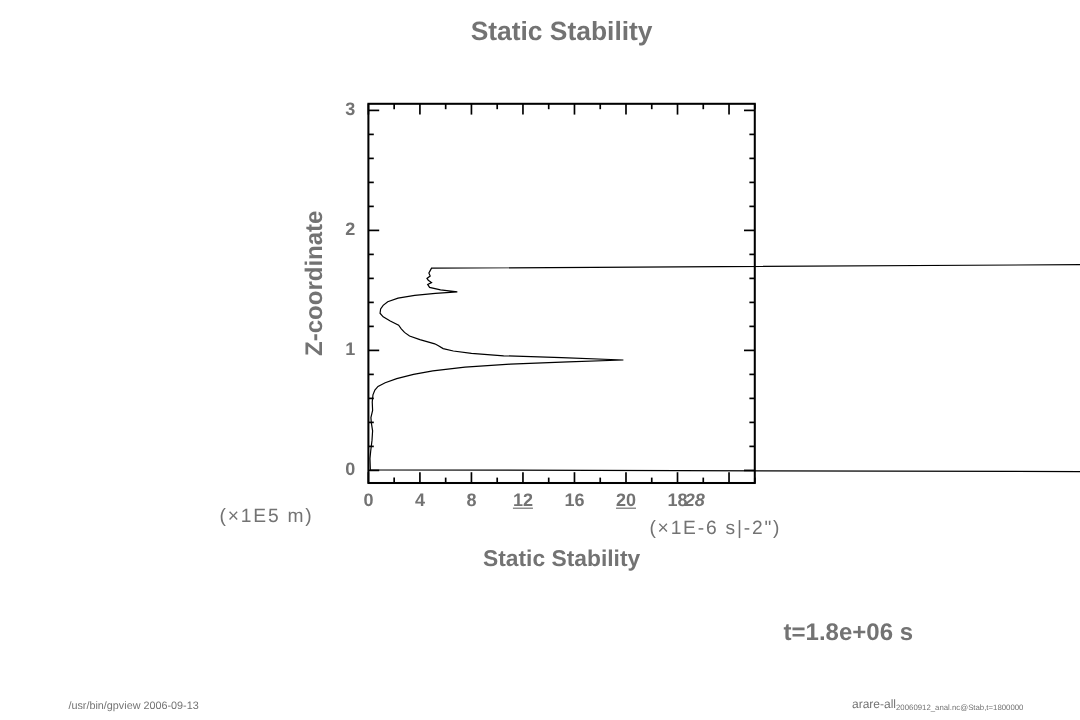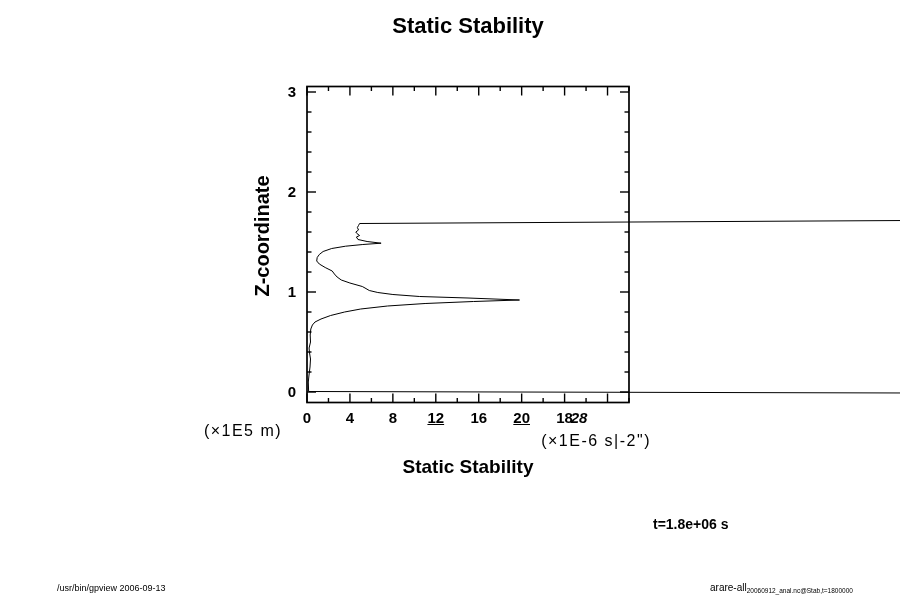--- a/index.html
+++ b/index.html
@@ -1,28 +1,28 @@
 <!DOCTYPE html>
 <html><head>
 <meta charset="utf-8">
 <style>
   html,body{margin:0;padding:0;background:#ffffff;}
   #canvas{position:relative;width:900px;height:600px;background:#ffffff;overflow:hidden;
-          font-family:"Liberation Sans","DejaVu Sans",sans-serif;color:#000000;}
+          font-family:"Liberation Sans","DejaVu Sans",sans-serif;color:#737373;}
   .abs{position:absolute;}
   #chart-title{left:468px;top:13px;transform:translateX(-50%);font-size:22px;font-weight:bold;white-space:nowrap;}
   #plot-svg{left:0;top:0;}
   #y-axis-label{left:162px;top:225px;width:200px;height:22px;text-align:center;
                 transform:rotate(-90deg);transform-origin:center;font-size:20px;font-weight:bold;}
   .ytick{width:30px;text-align:right;font-size:15px;font-weight:bold;line-height:18px;}
   .xtick{width:40px;text-align:center;font-size:15px;font-weight:bold;line-height:18px;transform:translateX(-50%);}
-  #y-unit{left:183px;top:422px;width:120px;text-align:center;font-size:16px;letter-spacing:1.5px;white-space:nowrap;}
+  #y-unit{left:183px;top:422px;width:120px;text-align:left;font-size:16px;letter-spacing:1.5px;white-space:nowrap;}
   #x-unit{left:471px;top:432px;width:180px;text-align:right;font-size:16px;letter-spacing:1.5px;white-space:nowrap;}
   #x-axis-title{left:468px;top:456px;transform:translateX(-50%);font-size:19px;font-weight:bold;white-space:nowrap;}
-  #annot-time{left:653px;top:516px;font-size:14px;font-weight:bold;}
+  #annot-time{left:653px;top:516px;font-size:20px;font-weight:bold;}
   #annot-mean{left:653px;top:537px;font-size:14px;font-weight:bold;}
   #footer-left{left:57px;top:583px;font-size:9px;}
   #footer-right{left:710px;top:582px;font-size:10px;white-space:nowrap;}
   #footer-right .sub{font-size:6.5px;vertical-align:-2px;}
 </style>
 </head>
 <body>
 
 <div id="canvas">
 

